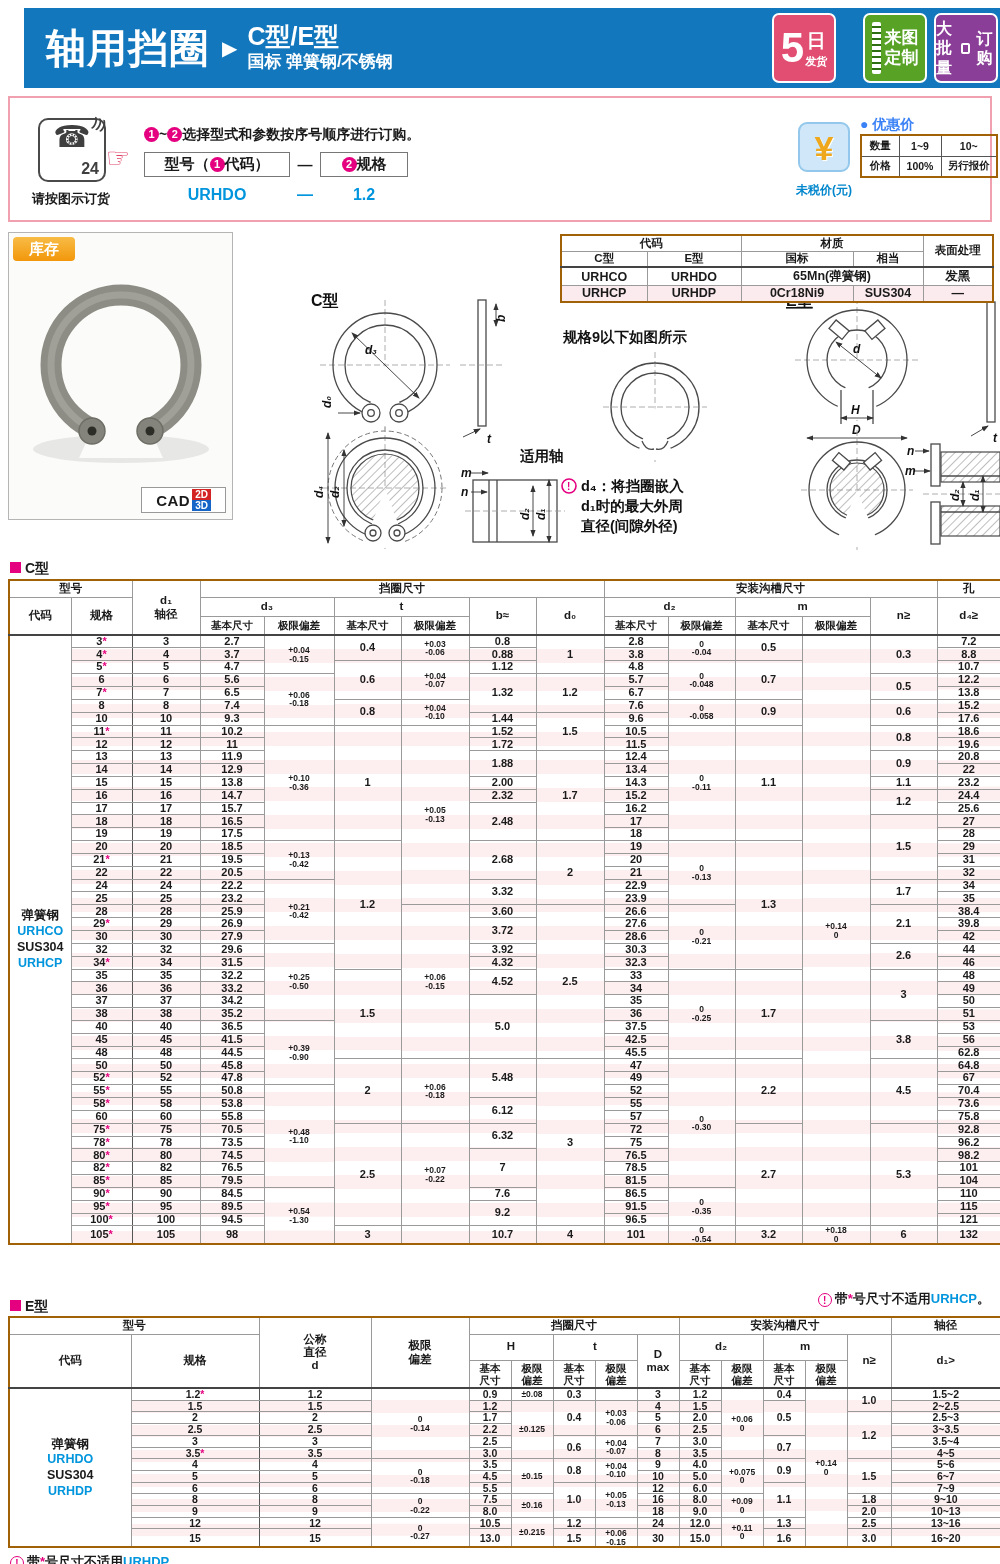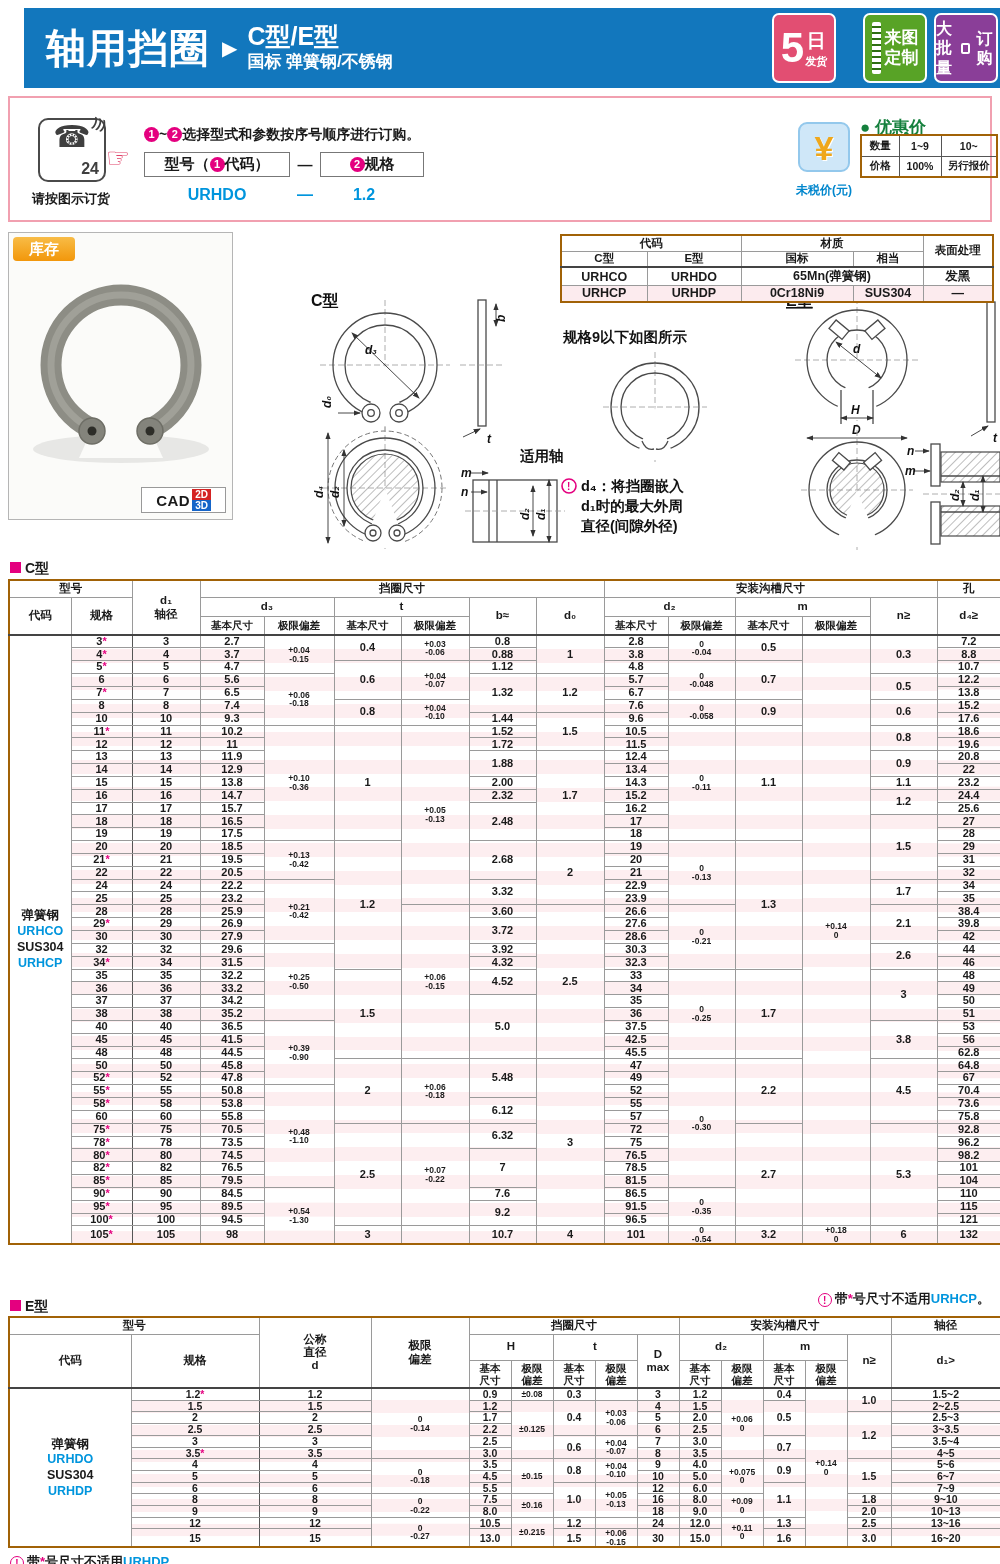--- a/index.html
+++ b/index.html
@@ -33,27 +33,27 @@
   .phonebox { position:absolute; left:28px; top:20px; width:68px; height:64px; border:2.5px solid #4a4a4a; border-radius:10px; text-align:center; }
   .phonebox .ph { font-size:30px; color:#3f3f3f; line-height:1.1; }
   .phonebox .p24 { position:absolute; right:5px; bottom:2px; font-size:16px; font-weight:bold; color:#3f3f3f; }
   .phonebox .sig { position:absolute; right:-2px; top:-4px; font-size:13px; color:#3f3f3f; transform:rotate(20deg); font-weight:bold;}
   .phone-label { position:absolute; left:2px; top:92px; width:118px; text-align:center; font-size:13px; font-weight:bold; }
   .hand { position:absolute; left:96px; top:44px; font-size:27px; color:#e0436a; }
   .oline { position:absolute; left:134px; top:28px; font-size:14px; font-weight:bold; }
   .numc { display:inline-block; width:15px; height:15px; border-radius:50%; background:#e4007f; color:#fff; font-size:11px; line-height:15px; text-align:center; font-weight:bold; vertical-align:1px; }
   .mrow { position:absolute; left:134px; top:54px; display:flex; align-items:center; font-weight:bold; }
   .mbox { border:1.5px solid #777; width:146px; text-align:center; font-size:15px; padding:2px 0; }
-  .mbox2 { width:104px; }
+  .mbox2 { width:88px; }
   .mdash { width:30px; text-align:center; font-size:15px; }
   .vrow { position:absolute; left:134px; top:88px; display:flex; align-items:center; color:#0095dd; font-weight:bold; font-size:16px; }
   .vrow .v1 { width:146px; text-align:center; } .vrow .vd { width:30px; text-align:center; } .vrow .v2 { width:88px; text-align:center; }
   .yen { position:absolute; left:788px; top:24px; width:52px; height:50px; background:#cfe7f8; border:2px solid #93c8ec; border-radius:9px; text-align:center; font-size:34px; font-weight:bold; color:#efa71b; line-height:48px; text-shadow:1px 1px 0 #fff; }
   .yen-label { position:absolute; left:770px; top:84px; width:88px; text-align:center; font-size:12px; font-weight:bold; color:#0086cd; }
-  .price-head { position:absolute; left:850px; top:18px; font-size:17px; font-weight:bold; color:#15803d; }
+  .price-head { position:absolute; left:850px; top:18px; font-size:14px; font-weight:bold; color:#3b82f6; }
   .ptab-host { position:absolute; left:850px; top:36px; }
 
   
   .photo { position:absolute; left:8px; top:232px; width:225px; height:288px; border:1.5px solid #b5b5b5; background:#fbfbf9; }
   .kc { position:absolute; left:4px; top:4px; width:62px; height:24px; background:linear-gradient(#f8bc46,#f2970b); color:#fff; font-size:15px; font-weight:bold; text-align:center; line-height:24px; border-radius:4px; }
   .cadb { position:absolute; right:6px; bottom:6px; display:flex; align-items:center; background:#fff; border:1px solid #999; padding:1px 14px; }
   .cadb .cad { font-size:15px; font-weight:bold; letter-spacing:0.5px; }
   .cadb .dd { display:flex; flex-direction:column; margin-left:2px; }
   .cadb .d2 { background:#d42323; color:#fff; font-size:10px; font-weight:bold; padding:0 3px; line-height:11px; }
   .cadb .d3 { background:#1565c9; color:#fff; font-size:10px; font-weight:bold; padding:0 3px; line-height:11px; }

